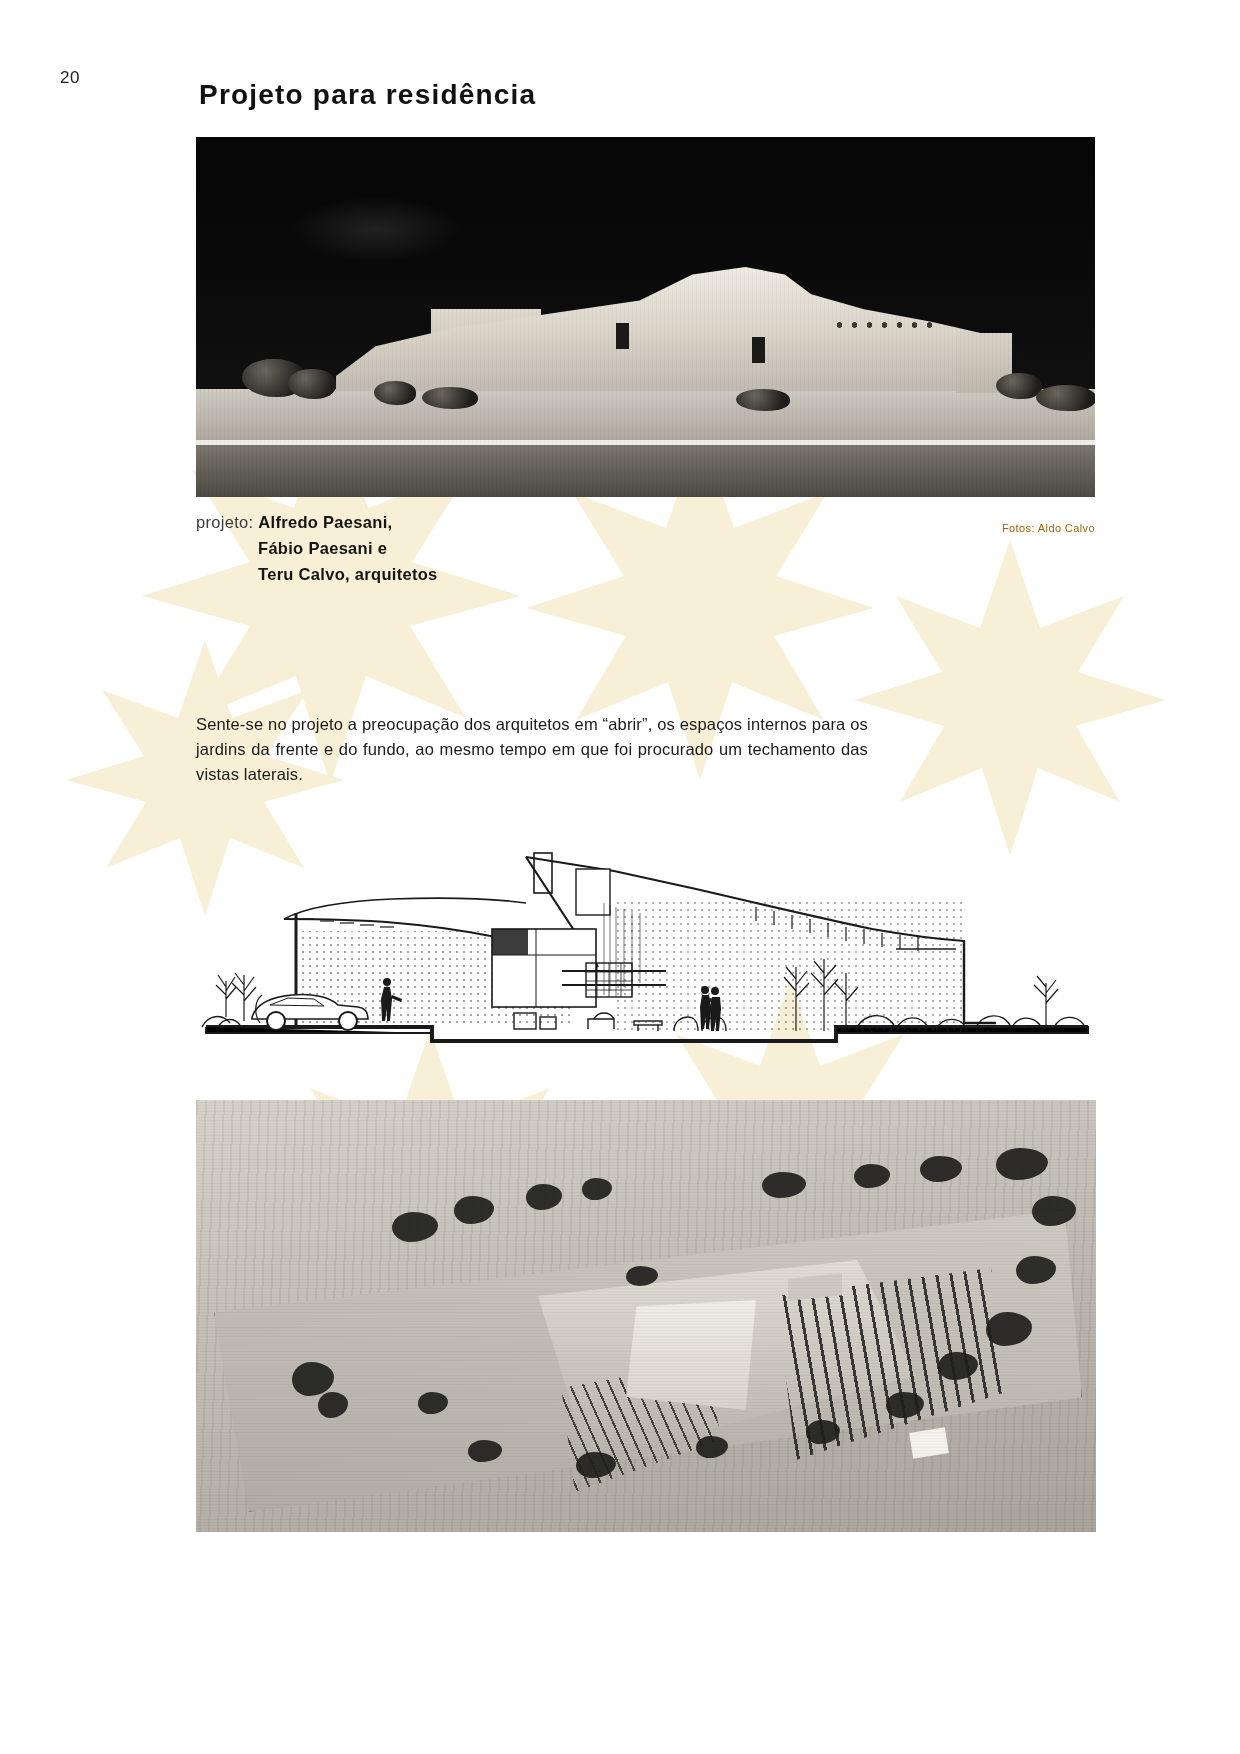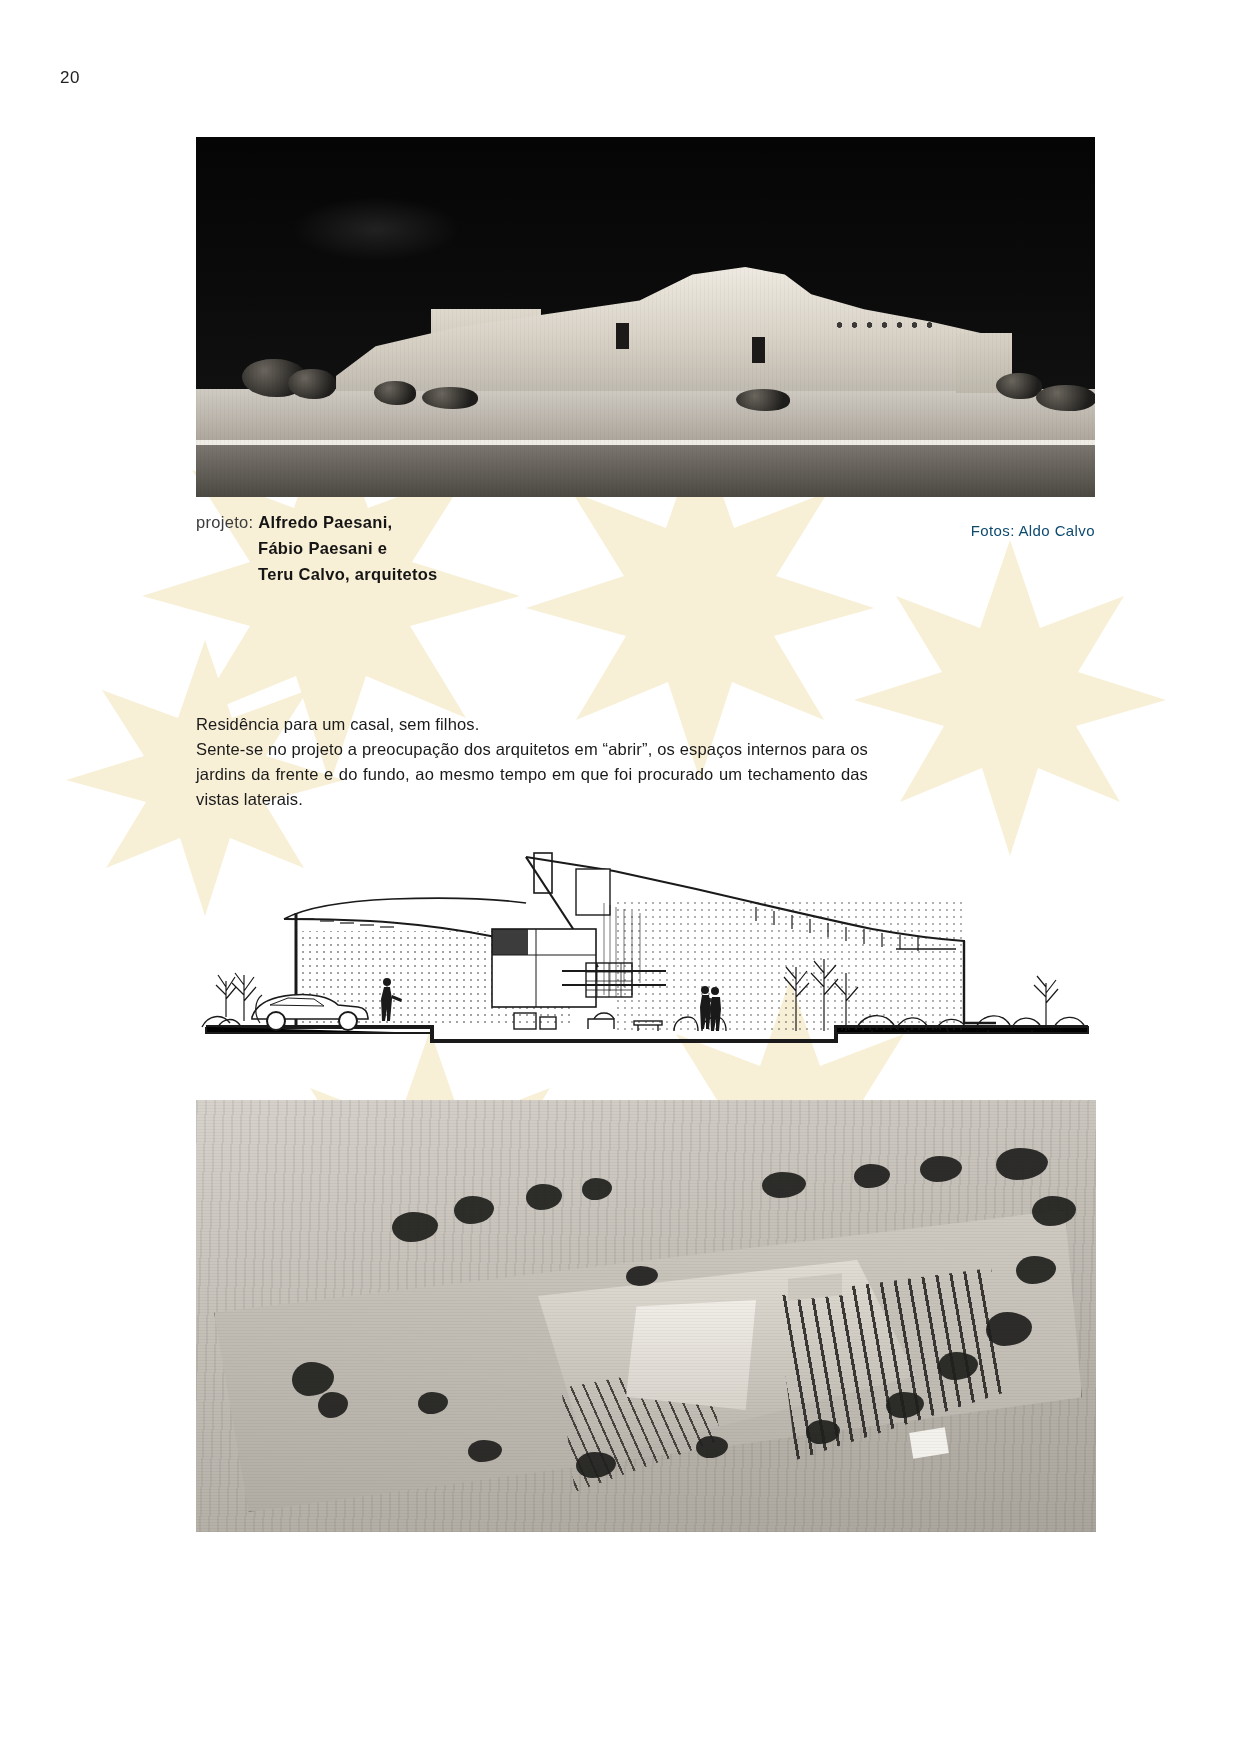--- a/index.html
+++ b/index.html
@@ -147,22 +147,22 @@
     line-height: 26px;
     color: #151515;
     letter-spacing: .3px;
   }
   .credit-project .lbl { color: #3b3b3b; }
   .credit-project .nm { font-weight: bold; }
   .credit-photos {
     position: absolute;
     right: 145px;
     top: 522px;
-    font-size: 15px;
-    color: #0c4a6e;
+    font-size: 11px;
+    color: #a16207;
     letter-spacing: .4px;
   }
 
   
   .body-text {
     position: absolute;
     left: 196px;
     top: 712px;
     width: 672px;
     font-size: 16.5px;
@@ -291,20 +291,21 @@
     <polygon points="1010,540 1040,628 1124,596 1078,672 1166,700 1076,726 1120,802 1038,768 1010,856 982,768 900,802 944,726 854,700 942,672 896,596 980,628"></polygon>
     <polygon points="430,1030 462,1122 550,1088 502,1166 592,1194 498,1220 544,1300 458,1266 430,1356 402,1266 316,1300 362,1220 268,1194 358,1166 310,1088 398,1122"></polygon>
     <polygon points="790,980 820,1066 904,1034 858,1108 944,1134 856,1158 900,1232 818,1200 790,1286 762,1200 680,1232 724,1158 636,1134 722,1108 676,1034 760,1066"></polygon>
     <polygon points="205,640 232,718 308,690 266,756 344,780 264,802 304,868 230,838 205,916 180,838 106,868 146,802 66,780 144,756 102,690 178,718"></polygon>
   </g>
 </svg>
 
 <div class="page">
 
   <div class="page-number">20</div>
+  <h1 class="page-title">Projeto para residência</h1>
 
   <div class="fig-photo-top">
     <div class="sky"></div>
     <div class="ground"></div>
     <div class="strip"></div>
     <div class="foreground"></div>
 
     <div class="wing"></div>
     <div class="building"></div>
     <div class="right-block"></div>
@@ -325,21 +326,20 @@
 
   <div class="credit-project">
     <span class="lbl">projeto:</span>
     <span class="nm">Alfredo Paesani,</span><br>
     <span style="display:inline-block; width:62px;"></span><span class="nm">Fábio Paesani e</span><br>
     <span style="display:inline-block; width:62px;"></span><span class="nm">Teru Calvo, arquitetos</span>
   </div>
   <div class="credit-photos">Fotos: Aldo Calvo</div>
 
   <div class="body-text">
-    <p>Residência para um casal, sem filhos.</p>
     <p>Sente-se no projeto a preocupação dos arquitetos em “abrir”, os espaços internos para os jardins da frente e do fundo, ao mesmo tempo em que foi procurado um techamento das vistas laterais.</p>
   </div>
 
   <div class="fig-section">
     <svg viewBox="0 0 900 215" width="900" height="215">
 
       <path d="M0 188 L230 188 L232 160 L430 160 L432 188 L700 188 L702 170 L900 170" fill="none" stroke="#111" stroke-width="0"></path>
 
       <path d="M10 182 L236 182 L236 196 L640 196 L640 182 L892 182" fill="none" stroke="#1a1a1a" stroke-width="4"></path>
       <path d="M236 196 L236 182" stroke="#1a1a1a" stroke-width="4"></path>

